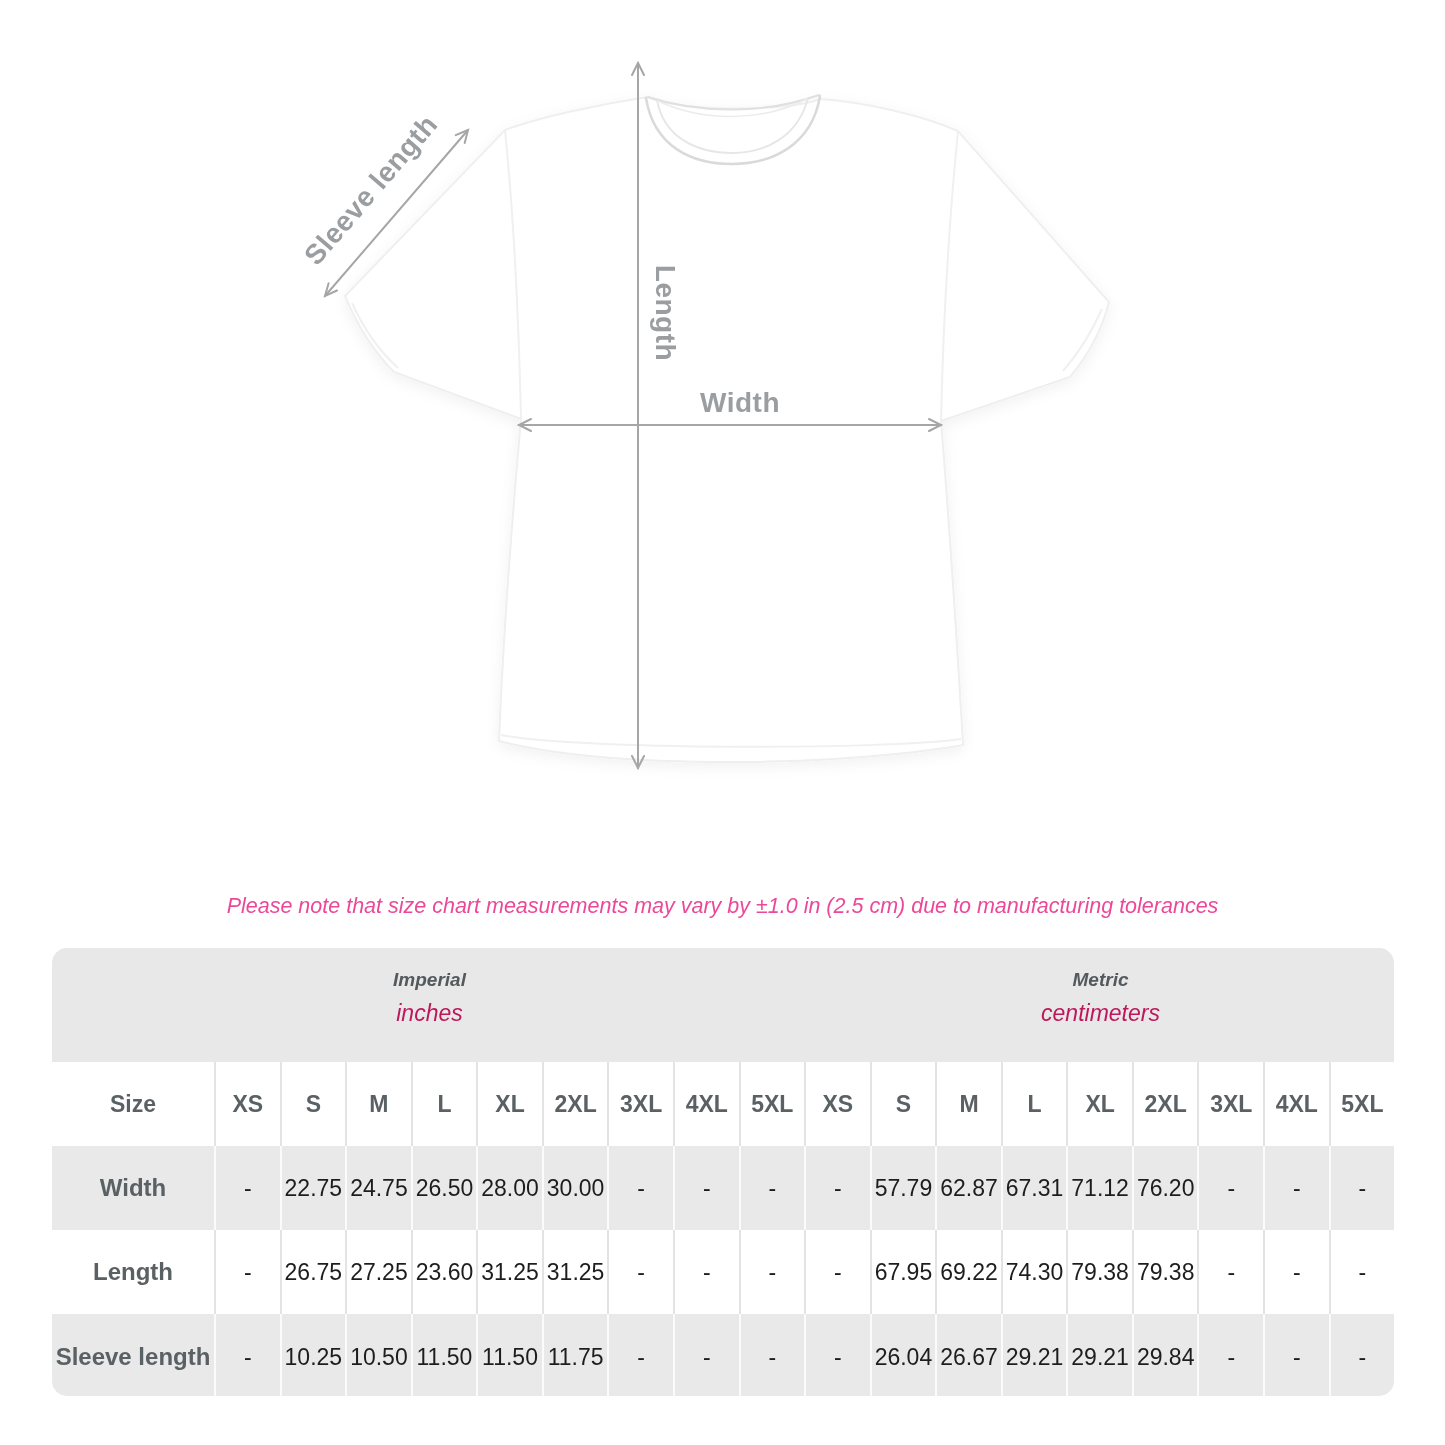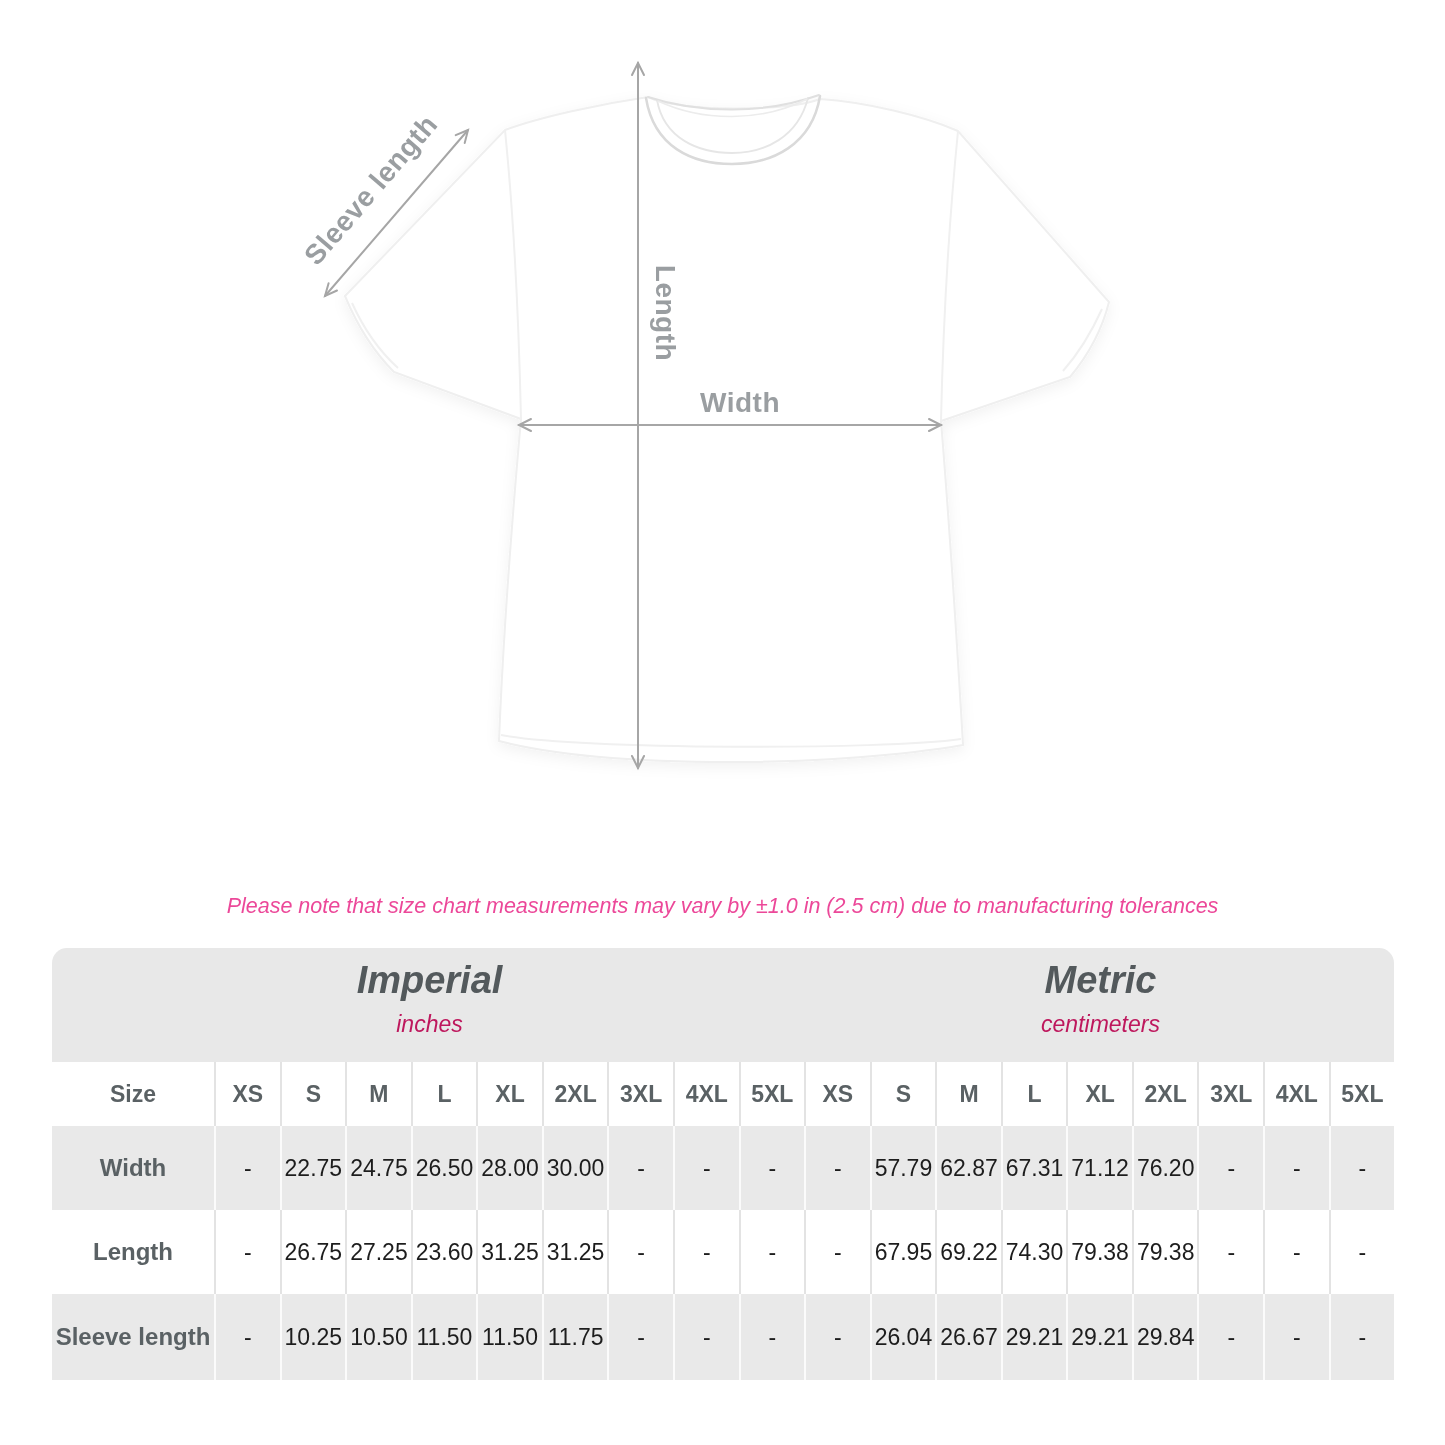--- a/index.html
+++ b/index.html
@@ -18,25 +18,25 @@
   .subtitle{position:absolute;left:0;top:894px;width:100%;text-align:center;
             font-style:italic;font-size:21.5px;color:#ec4899;}
 
   
   .table{position:absolute;left:52px;top:948px;width:1342px;height:448px;
          border-radius:15px;overflow:hidden;background:#fff;display:flex;flex-direction:column;}
   .band{height:114px;background:#e8e8e8;display:flex;flex:0 0 auto;}
   .band-half{display:flex;flex-direction:column;align-items:center;justify-content:center;gap:9px;padding-bottom:14px;}
   .band-half.imperial{width:755px;}
   .band-half.metric{flex:1;}
-  .band-name{font-size:38px;font-weight:bold;font-style:italic;color:#53595c;}
+  .band-name{font-size:19px;font-weight:bold;font-style:italic;color:#53595c;}
   .band-unit{font-size:23px;font-style:italic;color:#be185d;}
 
   .row{display:flex;flex:0 0 auto;}
-  .header-row{height:64px;background:#ffffff;}
+  .header-row{height:84px;background:#ffffff;}
   .data-row{height:84px;}
   .data-row.g{background:#e9e9e9;}
   .data-row.w{background:#ffffff;}
   .row:last-child{height:86px;}
 
   .cell{flex:1 1 0;display:flex;align-items:center;justify-content:center;
         border-left:2px solid #e3e3e3;font-size:23px;color:#1d1d1d;min-width:0;}
   .label-cell{flex:0 0 162px;border-left:none;font-size:24px;font-weight:bold;color:#5a6164;}
   .header-row .cell{font-size:23px;font-weight:bold;color:#5a6164;}
   .data-row.g .cell{border-left-color:#fbfbfb;}

